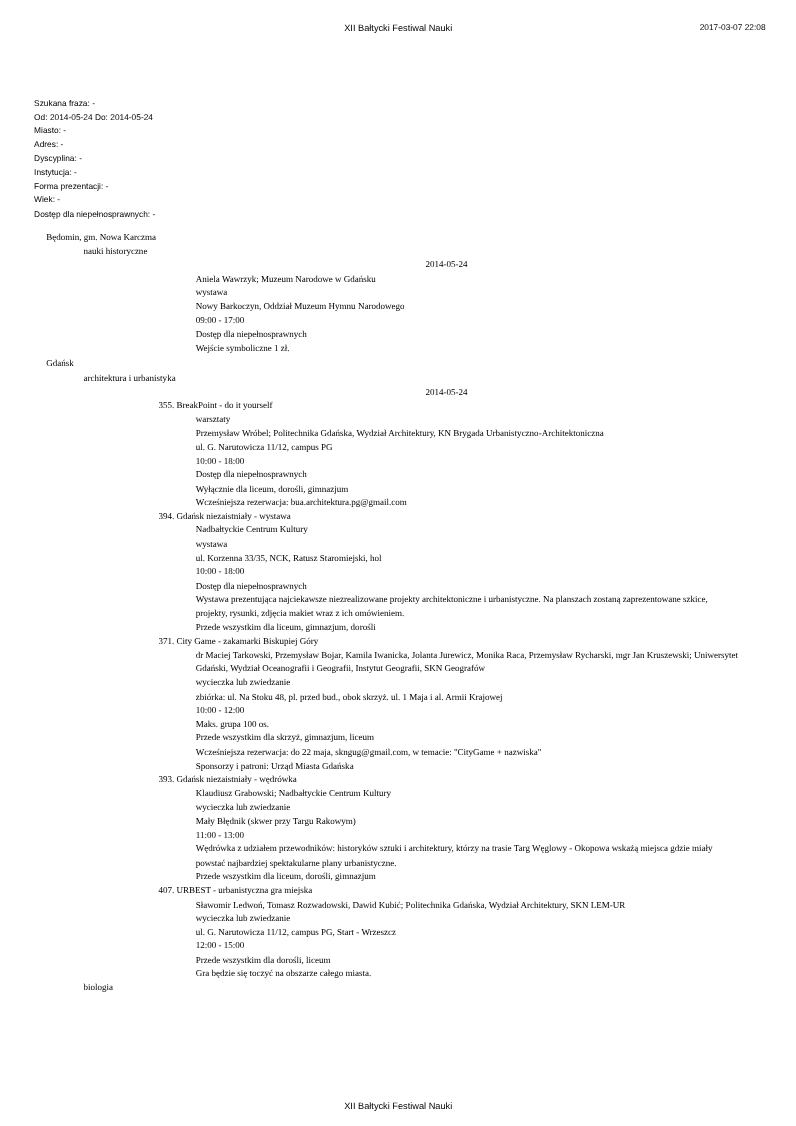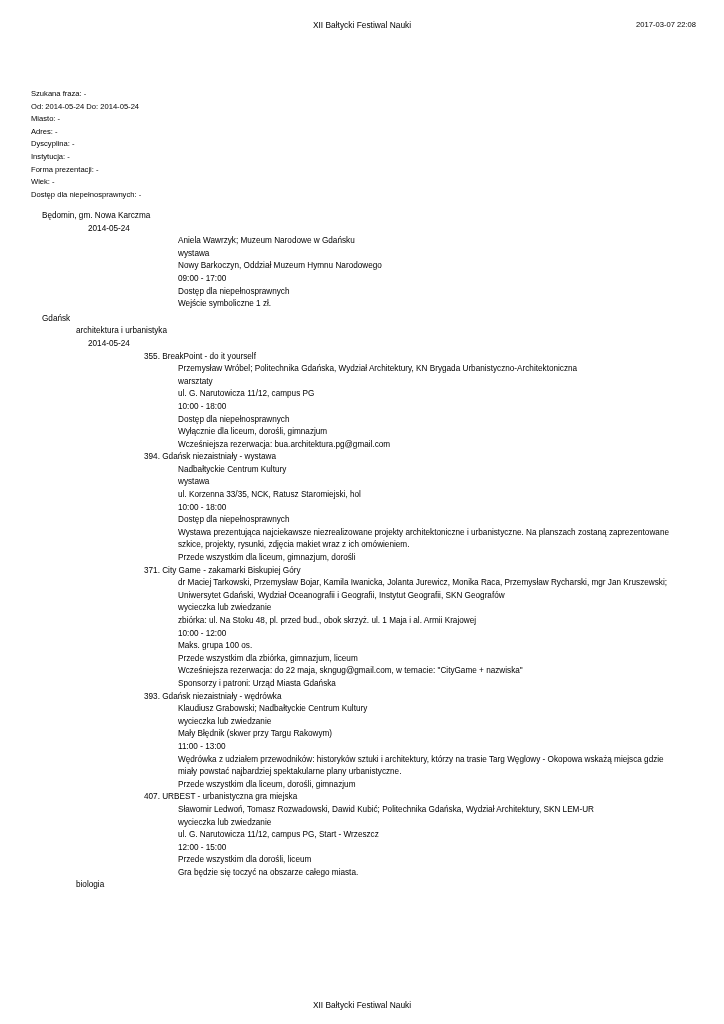--- a/index.html
+++ b/index.html
@@ -60,31 +60,33 @@
   .filters div {
     white-space: pre;
   }
   .body-content {
     position: absolute;
     top: 210px;
     left: 0;
     width: 724px;
     line-height: 12.6px;
     font-size: 8.2px;
+    font-family: Liberation Serif, serif;
   }
   .city {
     margin-left: 42px;
     margin-top: 2px;
   }
   .city.first { margin-top: 0; }
   .category {
     margin-left: 76px;
   }
   .date {
     margin-left: 88px;
+    text-align: center;
   }
   .event {
     margin-left: 144px;
   }
   .event-detail {
     margin-left: 178px;
     padding-right: 52px;
   }
 </style>
 </head>
@@ -104,53 +106,54 @@
       <div>Adres: -</div>
       <div>Dyscyplina: -</div>
       <div>Instytucja: -</div>
       <div>Forma prezentacji: -</div>
       <div>Wiek: -</div>
       <div>Dostęp dla niepełnosprawnych: -</div>
     </div>
 
   <div class="body-content" id="content-block">
       <div class="city first">Będomin, gm. Nowa Karczma</div>
+      <div class="category">nauki historyczne</div>
       <div class="date">2014-05-24</div>
       <div class="event-detail">Aniela Wawrzyk; Muzeum Narodowe w Gdańsku</div>
       <div class="event-detail">wystawa</div>
       <div class="event-detail">Nowy Barkoczyn, Oddział Muzeum Hymnu Narodowego</div>
       <div class="event-detail">09:00 - 17:00</div>
       <div class="event-detail">Dostęp dla niepełnosprawnych</div>
       <div class="event-detail">Wejście symboliczne 1 zł.</div>
       <div class="city">Gdańsk</div>
       <div class="category">architektura i urbanistyka</div>
       <div class="date">2014-05-24</div>
       <div class="event">355. BreakPoint - do it yourself</div>
+      <div class="event-detail">warsztaty</div>
       <div class="event-detail">Przemysław Wróbel; Politechnika Gdańska, Wydział Architektury, KN Brygada Urbanistyczno-Architektoniczna</div>
-      <div class="event-detail">warsztaty</div>
       <div class="event-detail">ul. G. Narutowicza 11/12, campus PG</div>
       <div class="event-detail">10:00 - 18:00</div>
       <div class="event-detail">Dostęp dla niepełnosprawnych</div>
       <div class="event-detail">Wyłącznie dla liceum, dorośli, gimnazjum</div>
       <div class="event-detail">Wcześniejsza rezerwacja: bua.architektura.pg@gmail.com</div>
       <div class="event">394. Gdańsk niezaistniały - wystawa</div>
       <div class="event-detail">Nadbałtyckie Centrum Kultury</div>
       <div class="event-detail">wystawa</div>
       <div class="event-detail">ul. Korzenna 33/35, NCK, Ratusz Staromiejski, hol</div>
       <div class="event-detail">10:00 - 18:00</div>
       <div class="event-detail">Dostęp dla niepełnosprawnych</div>
       <div class="event-detail">Wystawa prezentująca najciekawsze niezrealizowane projekty architektoniczne i urbanistyczne. Na planszach zostaną zaprezentowane szkice, projekty, rysunki, zdjęcia makiet wraz z ich omówieniem.</div>
       <div class="event-detail">Przede wszystkim dla liceum, gimnazjum, dorośli</div>
       <div class="event">371. City Game - zakamarki Biskupiej Góry</div>
       <div class="event-detail">dr Maciej Tarkowski, Przemysław Bojar, Kamila Iwanicka, Jolanta Jurewicz, Monika Raca, Przemysław Rycharski, mgr Jan Kruszewski; Uniwersytet Gdański, Wydział Oceanografii i Geografii, Instytut Geografii, SKN Geografów</div>
       <div class="event-detail">wycieczka lub zwiedzanie</div>
       <div class="event-detail">zbiórka: ul. Na Stoku 48, pl. przed bud., obok skrzyż. ul. 1 Maja i al. Armii Krajowej</div>
       <div class="event-detail">10:00 - 12:00</div>
       <div class="event-detail">Maks. grupa 100 os.</div>
-      <div class="event-detail">Przede wszystkim dla zbiórka, gimnazjum, liceum</div>
+      <div class="event-detail">Przede wszystkim dla skrzyż, gimnazjum, liceum</div>
       <div class="event-detail">Wcześniejsza rezerwacja: do 22 maja, skngug@gmail.com, w temacie: "CityGame + nazwiska"</div>
       <div class="event-detail">Sponsorzy i patroni: Urząd Miasta Gdańska</div>
       <div class="event">393. Gdańsk niezaistniały - wędrówka</div>
       <div class="event-detail">Klaudiusz Grabowski; Nadbałtyckie Centrum Kultury</div>
       <div class="event-detail">wycieczka lub zwiedzanie</div>
       <div class="event-detail">Mały Błędnik (skwer przy Targu Rakowym)</div>
       <div class="event-detail">11:00 - 13:00</div>
       <div class="event-detail">Wędrówka z udziałem przewodników: historyków sztuki i architektury, którzy na trasie Targ Węglowy - Okopowa wskażą miejsca gdzie miały powstać najbardziej spektakularne plany urbanistyczne.</div>
       <div class="event-detail">Przede wszystkim dla liceum, dorośli, gimnazjum</div>
       <div class="event">407. URBEST - urbanistyczna gra miejska</div>

